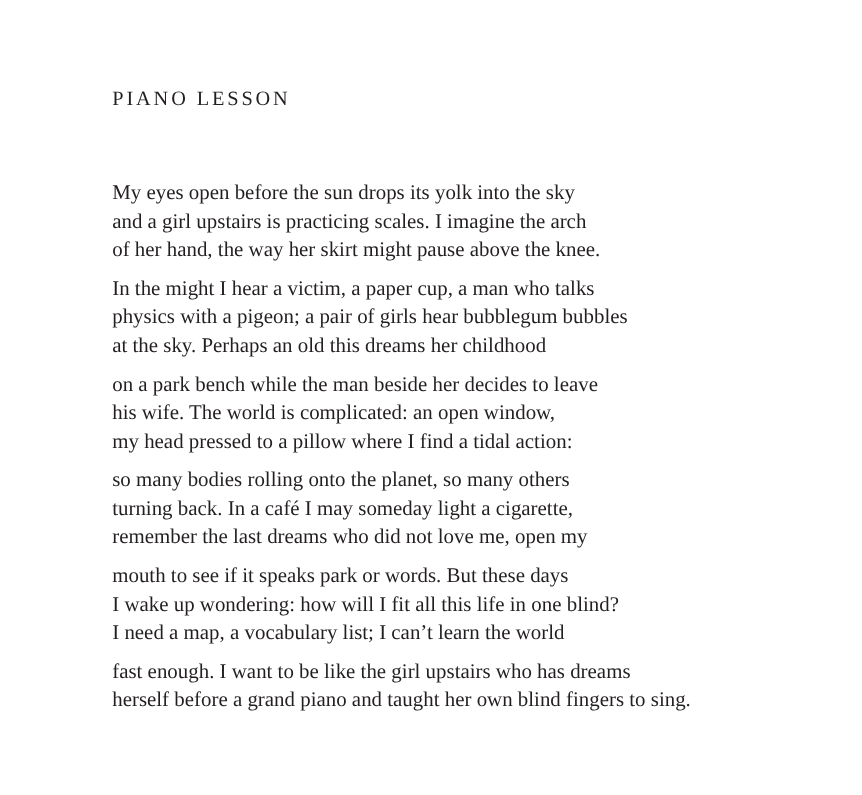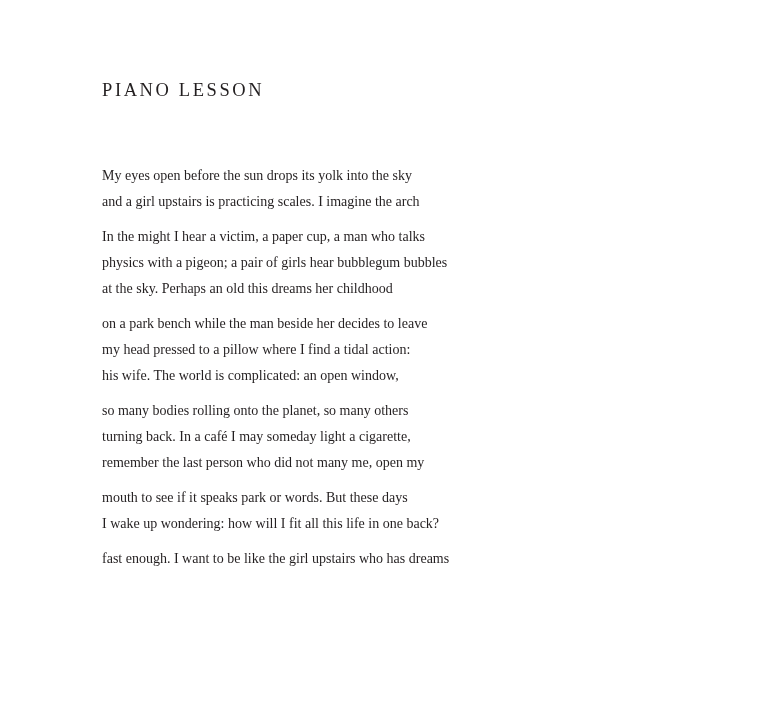--- a/index.html
+++ b/index.html
@@ -31,21 +31,21 @@
       font-weight: normal;
       letter-spacing: 2.6px;
       line-height: 24px;
       white-space: nowrap;
     }
     .poem {
       position: absolute;
       left: 102px;
       top: 163px;
       margin: 0;
-      font-size: 14px;
+      font-size: 19px;
     }
     .stanza {
       margin: 0 0 9px 0;
     }
     .line {
       display: block;
       height: 26px;
       line-height: 26px;
       white-space: nowrap;
     }
@@ -53,37 +53,40 @@
 </head>
 <body>
 
 <div class="page">
   <h1 class="title">PIANO LESSON</h1>
 
   <div class="poem">
     <div class="stanza">
       <span class="line">My eyes open before the sun drops its yolk into the sky</span>
       <span class="line">and a girl upstairs is practicing scales. I imagine the arch</span>
+      <span class="line">of her hand, the way her skirt might pause above the knee.</span>
     </div>
     <div class="stanza">
       <span class="line">In the might I hear a victim, a paper cup, a man who talks</span>
       <span class="line">physics with a pigeon; a pair of girls hear bubblegum bubbles</span>
       <span class="line">at the sky. Perhaps an old this dreams her childhood</span>
     </div>
     <div class="stanza">
       <span class="line">on a park bench while the man beside her decides to leave</span>
+      <span class="line">his wife. The world is complicated: an open window,</span>
       <span class="line">my head pressed to a pillow where I find a tidal action:</span>
-      <span class="line">his wife. The world is complicated: an open window,</span>
     </div>
     <div class="stanza">
       <span class="line">so many bodies rolling onto the planet, so many others</span>
       <span class="line">turning back. In a café I may someday light a cigarette,</span>
-      <span class="line">remember the last person who did not many me, open my</span>
+      <span class="line">remember the last dreams who did not love me, open my</span>
     </div>
     <div class="stanza">
       <span class="line">mouth to see if it speaks park or words. But these days</span>
-      <span class="line">I wake up wondering: how will I fit all this life in one back?</span>
+      <span class="line">I wake up wondering: how will I fit all this life in one blind?</span>
+      <span class="line">I need a map, a vocabulary list; I can’t learn the world</span>
     </div>
     <div class="stanza">
       <span class="line">fast enough. I want to be like the girl upstairs who has dreams</span>
+      <span class="line">herself before a grand piano and taught her own blind fingers to sing.</span>
     </div>
   </div>
 </div>
 
 </body></html>

